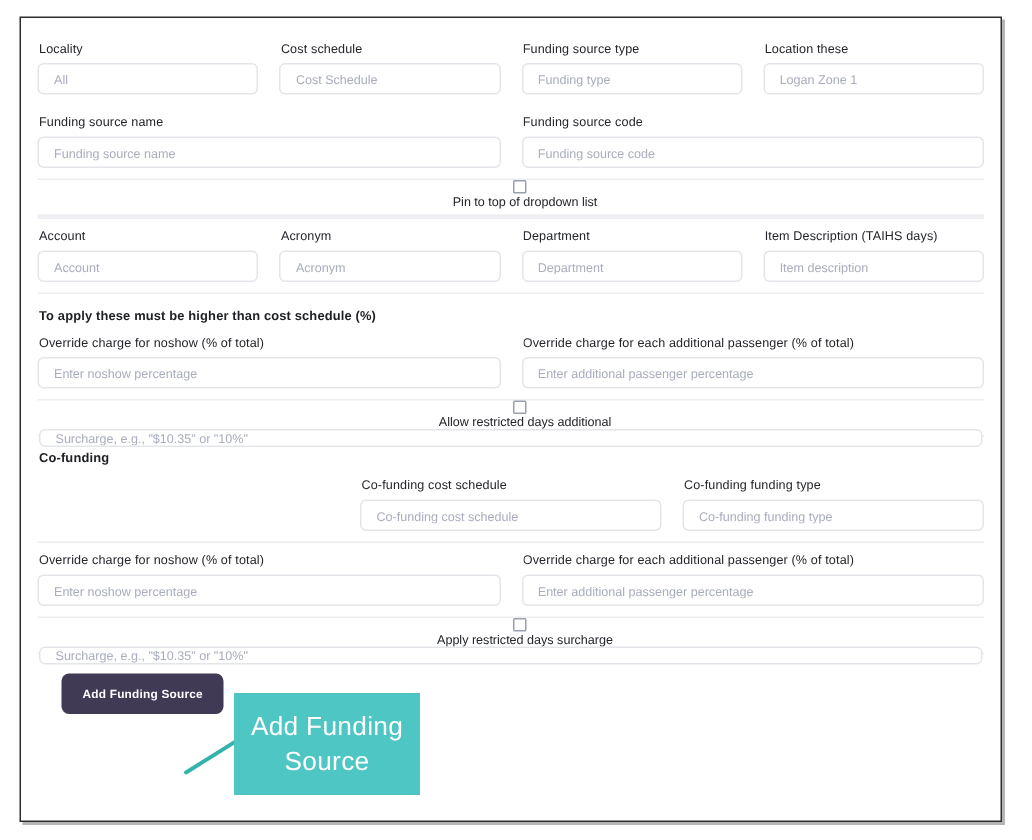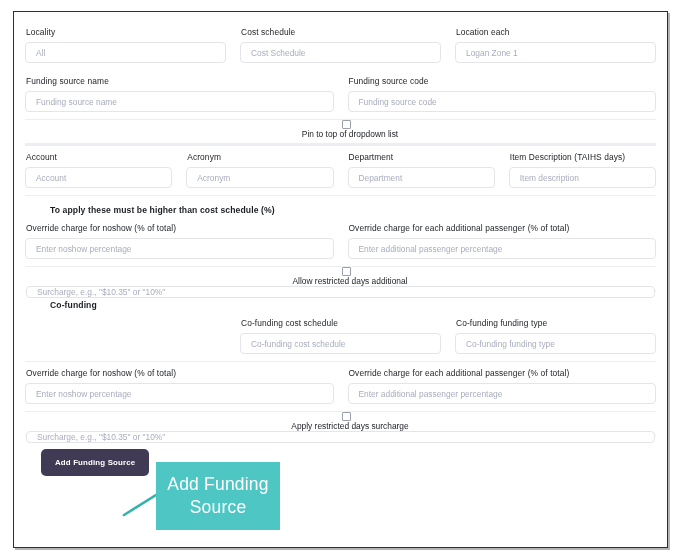--- a/index.html
+++ b/index.html
@@ -115,21 +115,20 @@
   .chkrow .spacer { flex: 1 1 auto; }
   .chkrow .inline-field { flex: 0 0 48.6%; }
 
   
   .heading {
     font-size: 8.6px;
     font-weight: bold;
     color: #1d1f24;
     padding: 9px 1px 2px 1px;
     letter-spacing: .1px;
-    margin-left: 24px;
   }
 
   
   .btn-wrap { padding: 13px 0 0 16px; }
   .btn {
     display: inline-block;
     border: none;
     border-radius: 5px;
     background: #413a54;
     color: #ffffff;
@@ -179,21 +178,25 @@
         <div class="row">
           <div class="col">
             <span class="lbl">Locality</span>
             <input class="field" type="text" placeholder="All" style="">
           </div>
           <div class="col">
             <span class="lbl">Cost schedule</span>
             <input class="field" type="text" placeholder="Cost Schedule" style="">
           </div>
           <div class="col">
-            <span class="lbl">Location each</span>
+            <span class="lbl">Funding source type</span>
+            <input class="field" type="text" placeholder="Funding type" style="">
+          </div>
+          <div class="col">
+            <span class="lbl">Location these</span>
             <input class="field" type="text" placeholder="Logan Zone 1" style="">
           </div>
         </div>
       </div>
 
       <div class="block">
         <div class="row">
           <div class="col-half">
             <span class="lbl">Funding source name</span>
             <input class="field" type="text" placeholder="Funding source name" style="">

